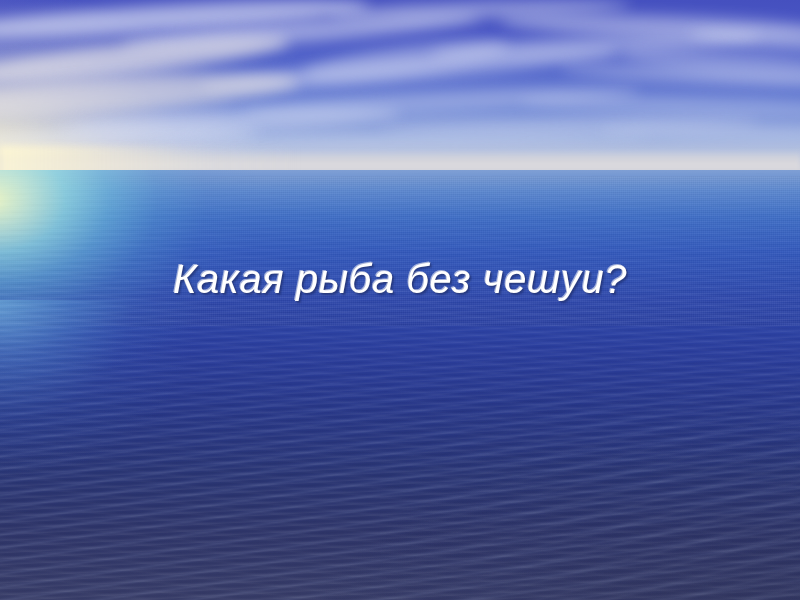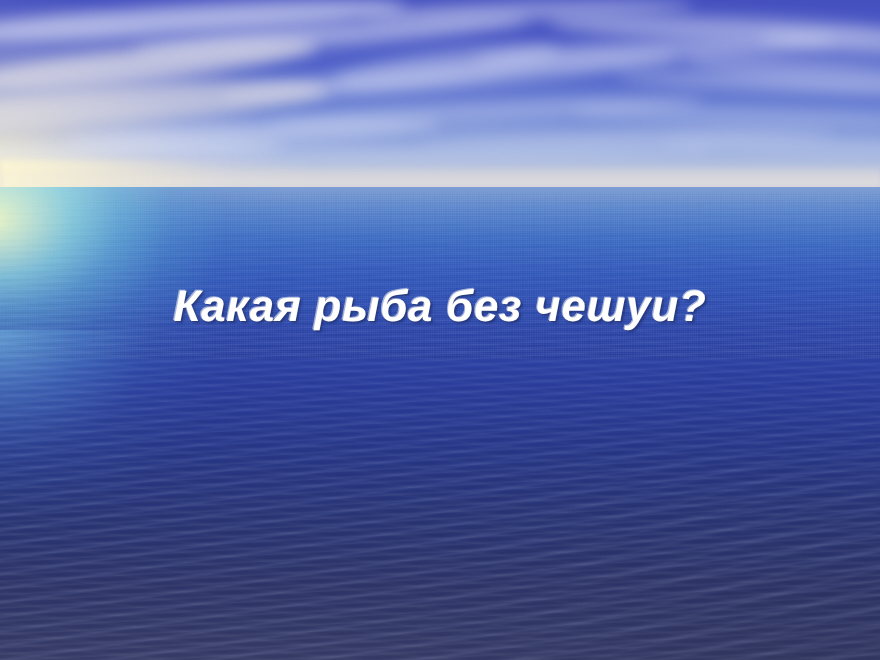--- a/index.html
+++ b/index.html
@@ -238,21 +238,21 @@
     position: absolute;
     left: 0;
     top: 258px;
     width: 800px;
     text-align: center;
   }
   .title {
     display: inline-block;
     font-family: "Liberation Sans", sans-serif;
     font-style: italic;
-    font-weight: bold;
+    font-weight: normal;
     font-size: 40px;
     letter-spacing: 0.6px;
     line-height: 1.05;
     color: #ffffff;
     white-space: nowrap;
     -webkit-text-stroke: 1px #4a5fa8;
     paint-order: stroke fill;
     text-shadow:
        1px 1px 0 rgba(40,56,120,0.55),
        2px 2px 2px rgba(20,30,80,0.40),

